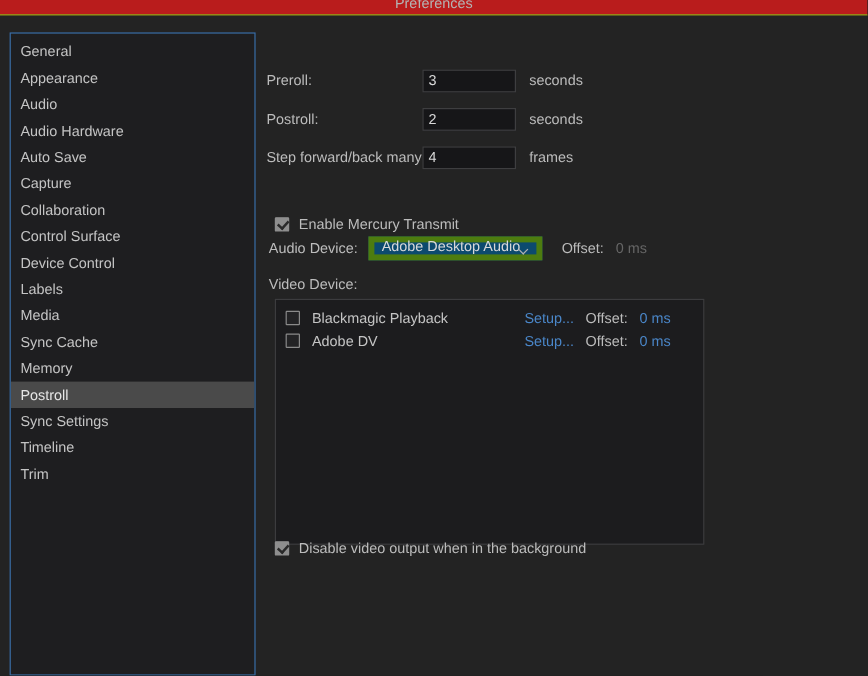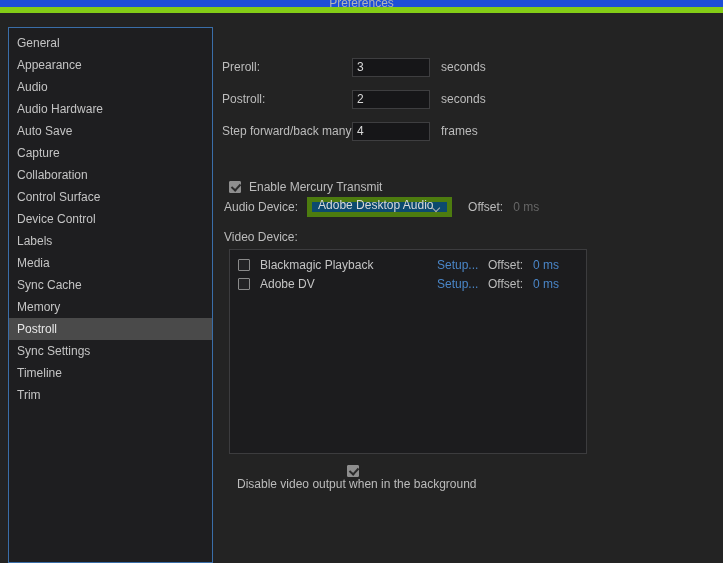--- a/index.html
+++ b/index.html
@@ -17,22 +17,22 @@
     color: #c9c9c9;
     position: relative;
   }
 
   
   .titlebar {
     position: absolute;
     top: 0; left: 0;
     width: 723px;
     height: 13px;
-    background: #1d4ed8;
-    border-bottom: 6px solid #84cc16;
+    background: #b91c1c;
+    border-bottom: 1px solid #84cc16;
   }
   .titlebar-text {
     position: absolute;
     top: -3px;
     left: 0;
     width: 723px;
     text-align: center;
     font-size: 12px;
     color: #b4b4b4;
     line-height: 13px;
@@ -353,19 +353,19 @@
           <div class="device-row">
             <span class="checkbox unchecked"></span>
             <span class="device-name">Adobe DV</span>
             <span class="device-setup">Setup...</span>
             <span class="device-offset-label">Offset:</span>
             <span class="device-offset-value">0 ms</span>
           </div>
         </div>
     </div>
 
-    <div class="check-row" style="left:7px; top:438px;flex-direction:column;">
+    <div class="check-row" style="left:7px; top:422px;">
       <span class="checkbox checked"></span>
       <span class="check-label">Disable video output when in the background</span>
     </div>
 
   </div>
 </div>
 
 </body></html>

